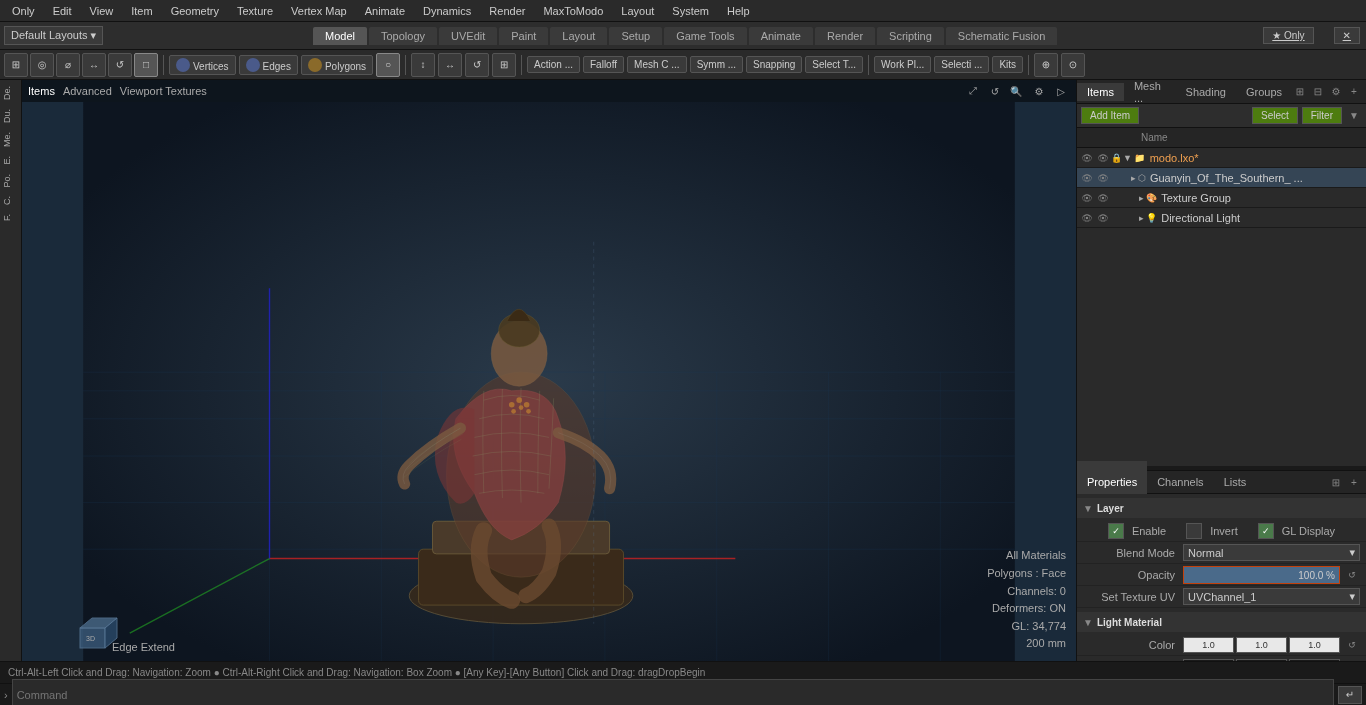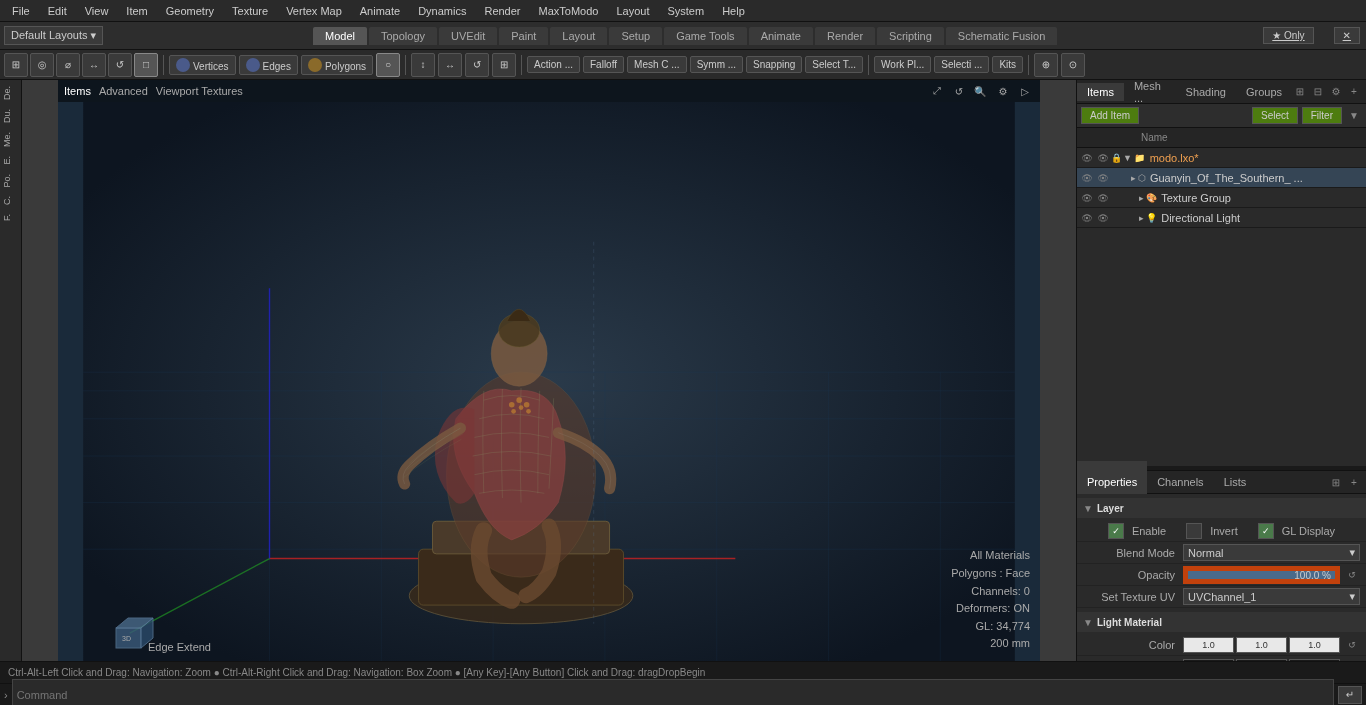--- a/index.html
+++ b/index.html
@@ -23,21 +23,21 @@
     .icon-btn { width: 24px; height: 24px; display: flex; align-items: center; justify-content: center; background: #3a3a3a; border: 1px solid #555; border-radius: 2px; cursor: pointer; color: #ccc; font-size: 10px; }
     .icon-btn.active { background: #555; border-color: #888; }
     .separator { width: 1px; height: 20px; background: #555; margin: 0 2px; }
     .icon-group { display: flex; align-items: center; gap: 2px; }
     .labeled-btn { display: flex; align-items: flex-end; background: #3a3a3a; border: 1px solid #555; border-radius: 2px; padding: 2px 6px; cursor: pointer; color: #ccc; font-size: 10px; gap: 3px; }
     .labeled-btn .icon { width: 14px; height: 14px; border-radius: 50%; background: #4a7a4a; display: inline-block; }
     .labeled-btn .icon.blue { background: #4a5a8a; }
     .labeled-btn .icon.orange { background: #8a6a2a; }
 
     
-    #main-area { display: flex; height: calc(705px - 22px - 28px - 30px - 22px - 22px); gap: 36px; }
+    #main-area { display: flex; height: calc(705px - 22px - 28px - 30px - 22px - 22px); }
 
     
     #left-sidebar { width: 22px; background: #2a2a2a; border-right: 1px solid #111; display: flex; flex-direction: column; align-items: center; padding: 2px 0; gap: 1px; }
     .sidebar-btn { width: 18px; writing-mode: vertical-rl; text-orientation: mixed; font-size: 9px; color: #aaa; cursor: pointer; padding: 4px 0; text-align: center; white-space: nowrap; transform: rotate(180deg); }
 
     
     #viewport { flex: 1; position: relative; background: #1a2a3a; overflow: hidden; }
     #viewport-header { display: flex; align-items: center; background: rgba(0,0,0,0.5); height: 22px; padding: 0 6px; gap: 8px; position: absolute; top: 0; left: 0; right: 0; z-index: 10; }
     .viewport-tab { color: #aaa; cursor: pointer; font-size: 11px; }
     .viewport-tab.active { color: #fff; }
@@ -94,21 +94,21 @@
     .prop-section-arrow { color: #888; margin-right: 4px; font-size: 10px; }
     .prop-section-title { color: #ddd; font-size: 10px; font-weight: bold; }
 
     .prop-row { display: flex; align-items: center; height: 22px; padding: 0 6px; border-bottom: 1px solid #222; }
     .prop-label { color: #aaa; font-size: 11px; width: 100px; text-align: right; padding-right: 8px; flex-shrink: 0; }
     .prop-control { flex: 1; display: flex; align-items: center; gap: 4px; }
     .prop-checkbox { width: 16px; height: 16px; background: #3a3a3a; border: 1px solid #555; display: flex; align-items: center; justify-content: center; cursor: pointer; }
     .prop-checkbox.checked { background: #4a7a4a; }
     .prop-check-mark { color: #fff; font-size: 9px; }
     .prop-dropdown { background: #3a3a3a; border: 1px solid #555; color: #ccc; font-size: 11px; padding: 1px 4px; flex: 1; cursor: pointer; display: flex; align-items: center; justify-content: space-between; }
-    .prop-slider-bg { flex: 1; height: 18px; background: #3a3a3a; border: 5px solid #c2410c; position: relative; overflow: hidden; }
+    .prop-slider-bg { flex: 1; height: 18px; background: #3a3a3a; border: 1px solid #c2410c; position: relative; overflow: hidden; }
     .prop-slider-fill { height: 100%; background: #4a6a8a; }
     .prop-slider-text { position: absolute; right: 4px; top: 50%; transform: translateY(-50%); color: #ccc; font-size: 10px; }
     .prop-reset-btn { width: 16px; height: 16px; color: #888; cursor: pointer; font-size: 9px; display: flex; align-items: center; justify-content: center; }
 
     .color-swatch-row { display: flex; gap: 2px; }
     .color-swatch { flex: 1; height: 16px; border: 1px solid #555; cursor: pointer; display: flex; align-items: center; justify-content: center; font-size: 9px; color: #ccc; }
 
     
     #status-bar { display: flex; align-items: center; background: #1a1a1a; height: 22px; padding: 0 8px; border-top: 1px solid #111; }
     .status-text { color: #888; font-size: 10px; flex: 1; }
@@ -127,21 +127,21 @@
     
     #statue-svg { position: absolute; top: 22px; left: 0; right: 0; bottom: 0; display: flex; align-items: center; justify-content: center; }
 
     .prop-row-nolabel { display: flex; align-items: center; height: 22px; padding: 0 6px; gap: 8px; border-bottom: 1px solid #222; justify-content: center; }
     .check-label { color: #aaa; font-size: 11px; }
   </style>
 </head>
 <body>
 
 <div id="menu-bar">
-<span class="menu-item">File</span>
+<span class="menu-item">Only</span>
     <span class="menu-item">Edit</span>
     <span class="menu-item">View</span>
     <span class="menu-item">Item</span>
     <span class="menu-item">Geometry</span>
     <span class="menu-item">Texture</span>
     <span class="menu-item">Vertex Map</span>
     <span class="menu-item">Animate</span>
     <span class="menu-item">Dynamics</span>
     <span class="menu-item">Render</span>
     <span class="menu-item">MaxToModo</span>

